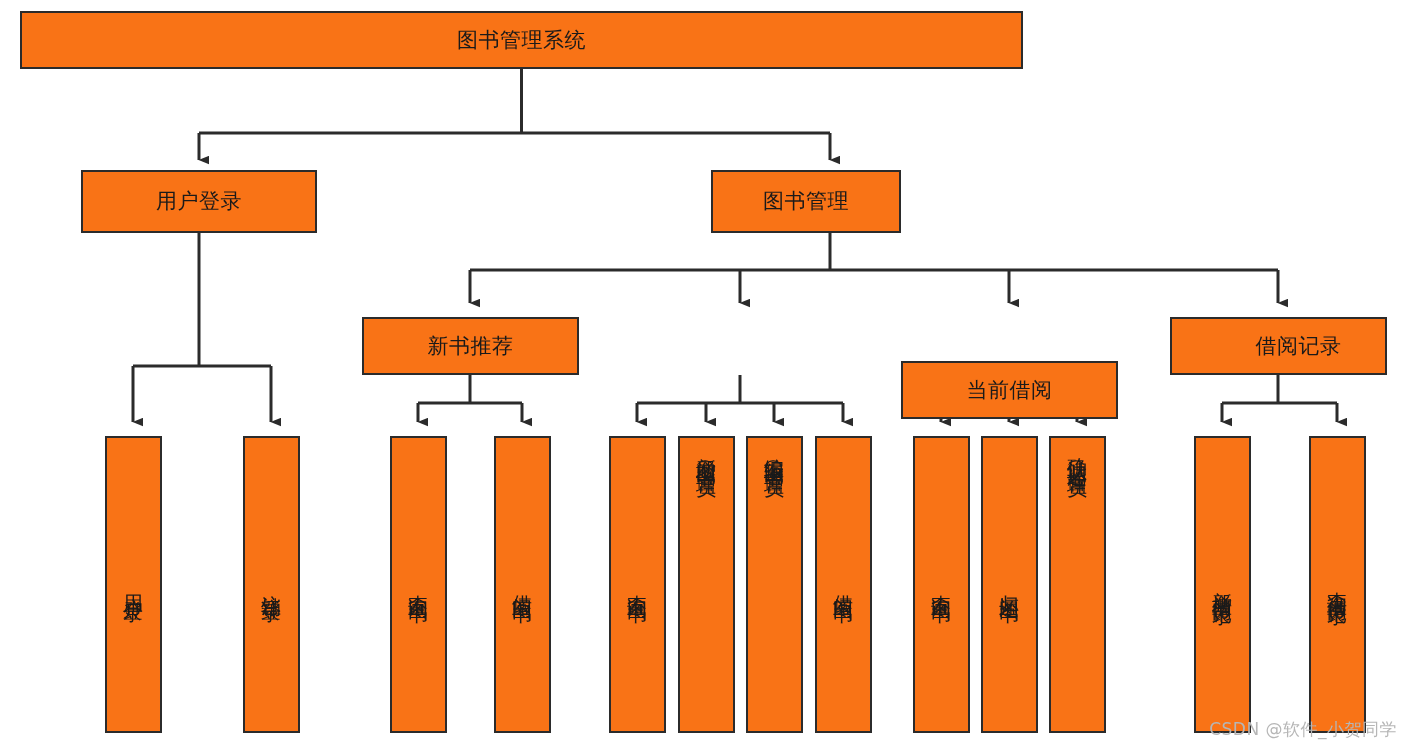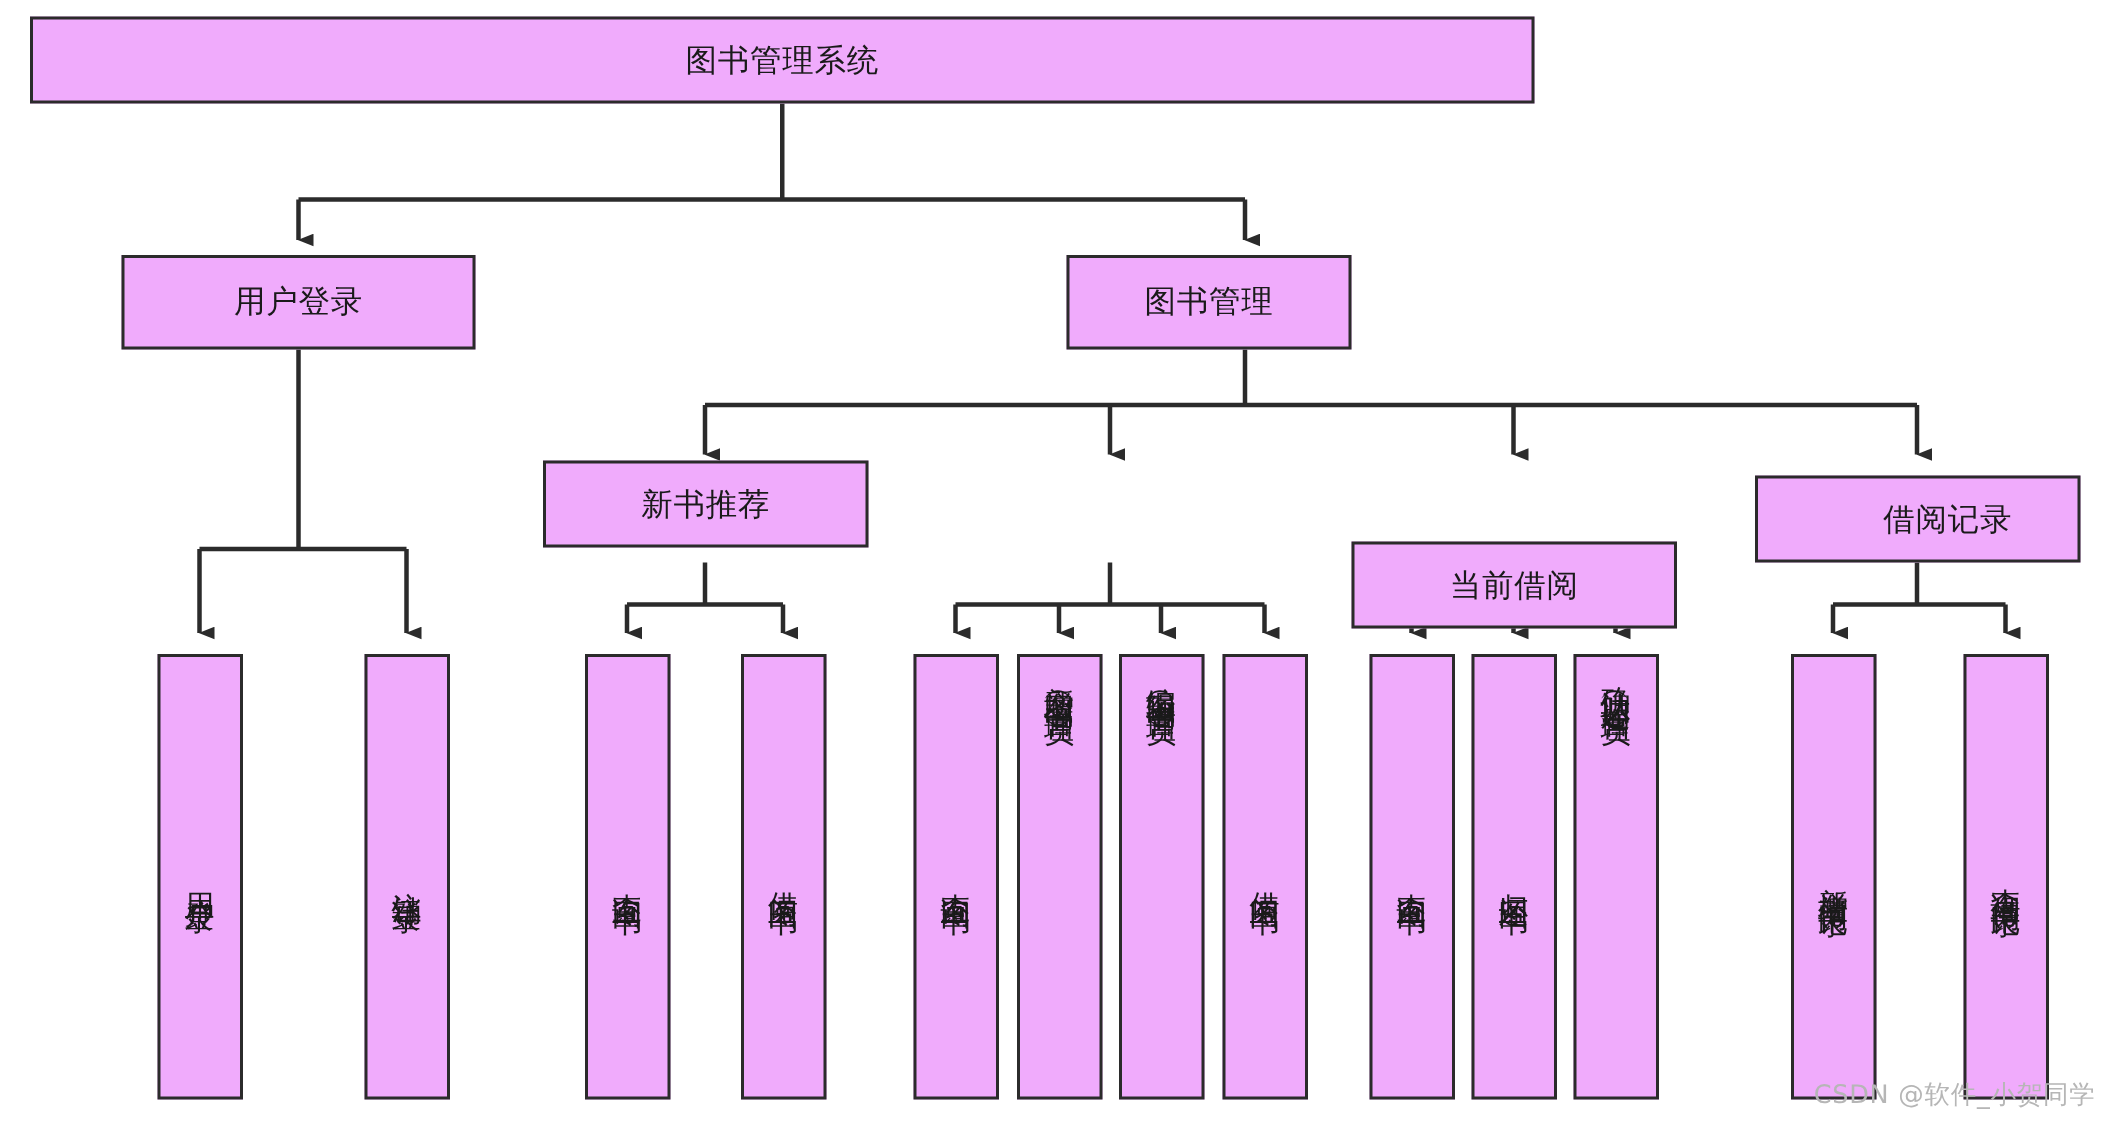--- a/index.html
+++ b/index.html
@@ -24,21 +24,21 @@
     position: absolute;
     top: 0;
     left: 0;
     width: 1405px;
     height: 747px;
     pointer-events: none;
   }
   .node-box {
     position: absolute;
     box-sizing: border-box;
-    background: #f0abfc;
+    background: #f97316;
     border: 2.5px solid #2b2b2b;
     display: flex;
     align-items: center;
     justify-content: center;
     overflow: hidden;
     text-align: center;
   }
   .node-label {
     font-size: 21px;
     color: #1a1a1a;
@@ -135,21 +135,21 @@
     <span class="node-label">图书管理系统</span>
   </div>
 
   <div class="node-box" style="left:81px; top:170px; width:236px; height:63px;">
     <span class="node-label">用户登录</span>
   </div>
   <div class="node-box" style="left:711px; top:170px; width:190px; height:63px;">
     <span class="node-label">图书管理</span>
   </div>
 
-  <div class="node-box" style="left:362px; top:307px; width:217px; height:58px;">
+  <div class="node-box" style="left:362px; top:317px; width:217px; height:58px;">
     <span class="node-label">新书推荐</span>
   </div>
   <div class="node-box" style="left:901px; top:317px; width:217px; height:58px;margin-top:44px;">
     <span class="node-label">当前借阅</span>
   </div>
   <div class="node-box" style="left:1170px; top:317px; width:217px; height:58px;padding-left:40px;">
     <span class="node-label">借阅记录</span>
   </div>
 
   <div class="node-box vertical centered" style="left:105px; top:436px; width:57px; height:297px;">

